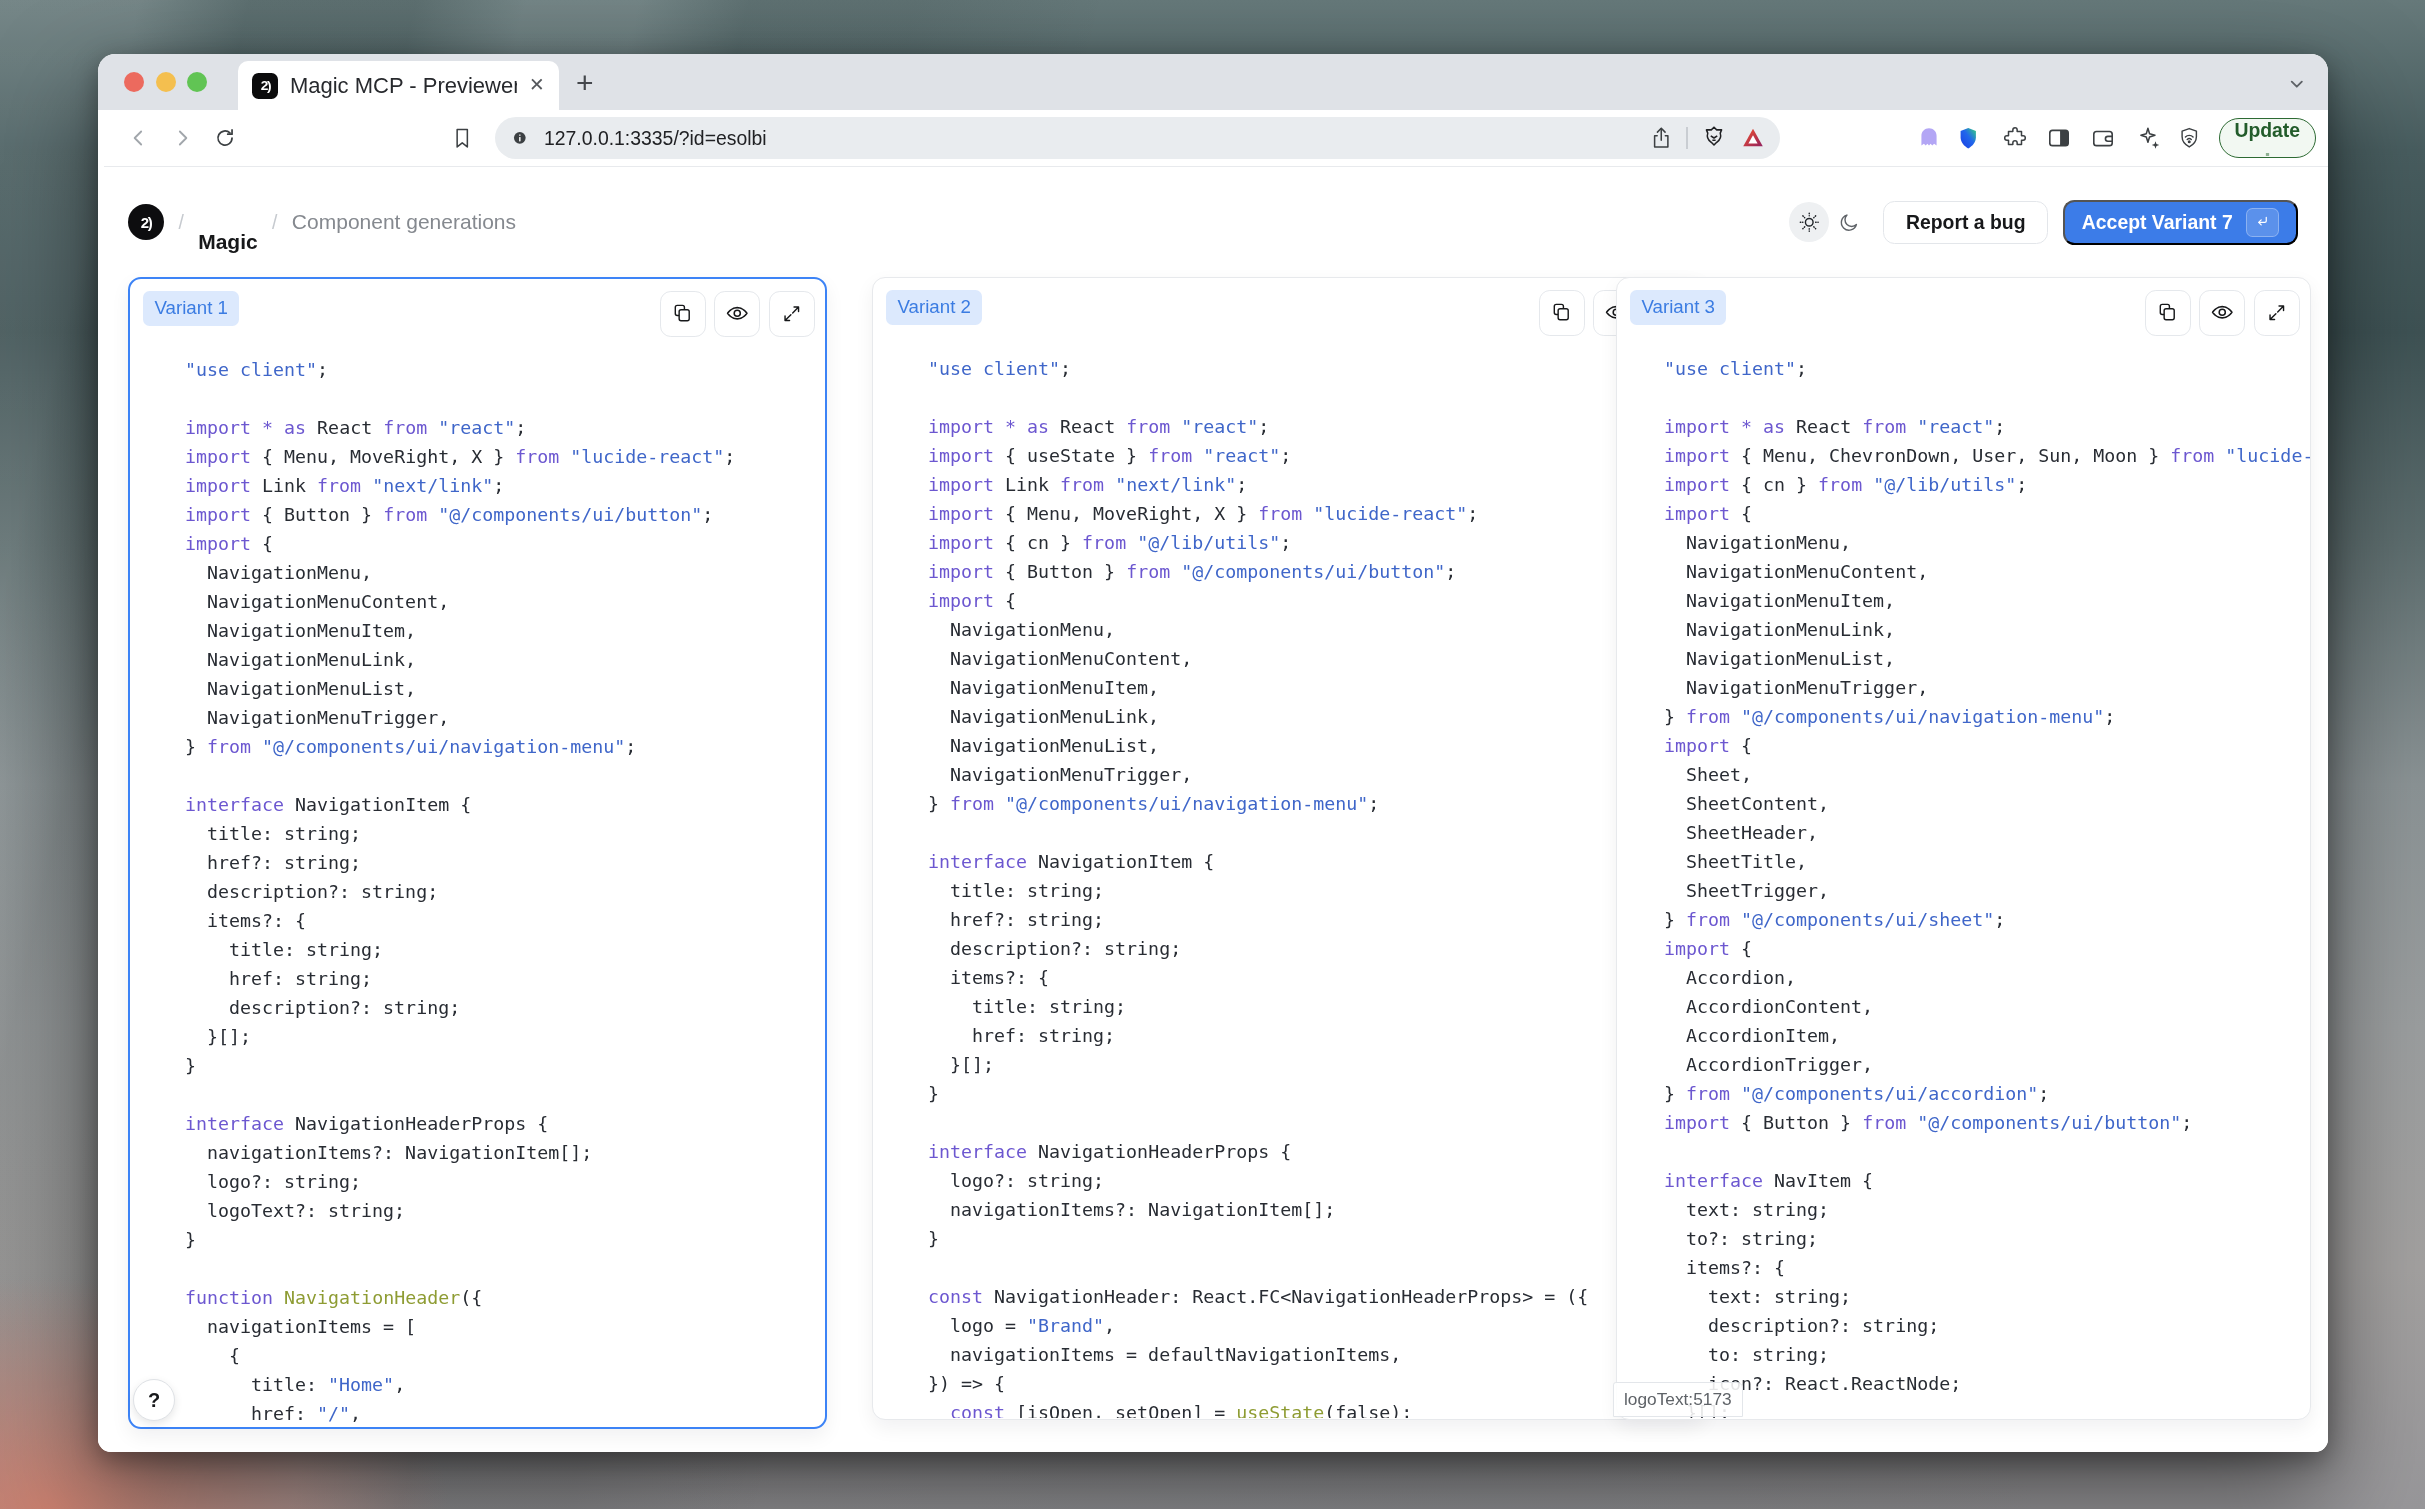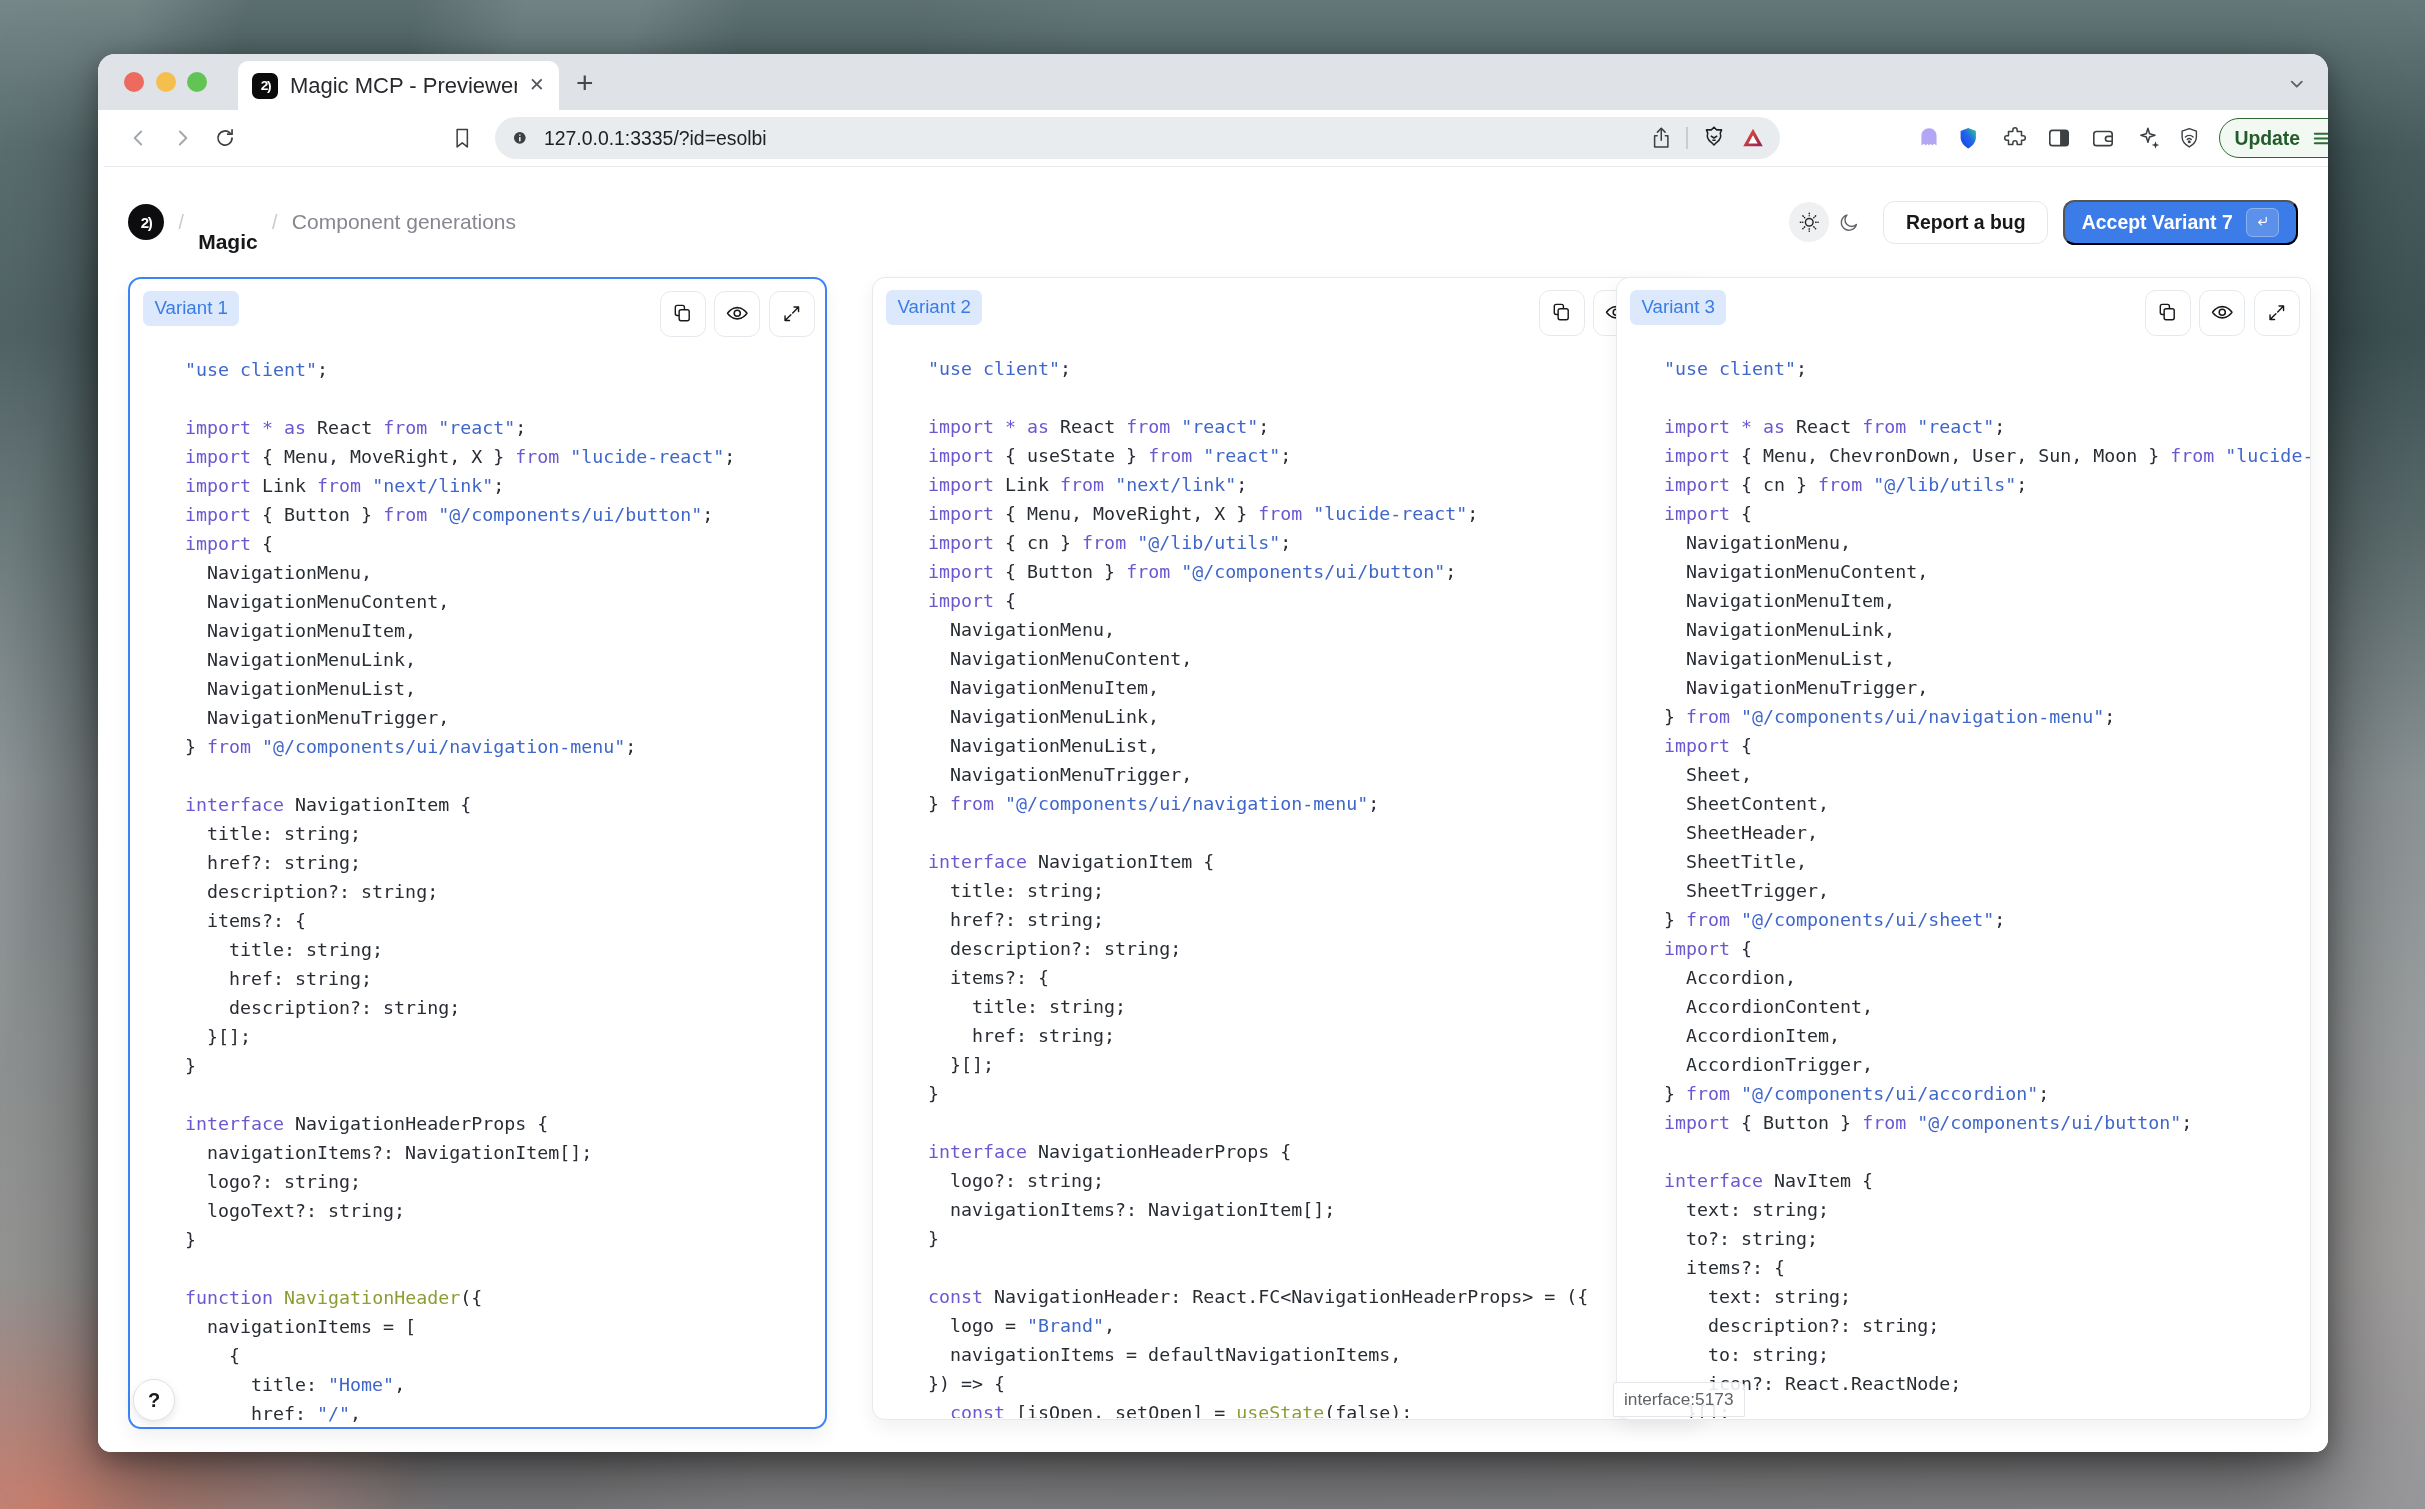--- a/index.html
+++ b/index.html
@@ -43,21 +43,21 @@
   .tbicon{ position:absolute; top:13.7px; width:29px; height:29px; display:flex; align-items:center; justify-content:center; }
   .addressbar{
     position:absolute; left:391px; top:7.2px; width:1285px; height:42px; background:#e9ecef;
     border-radius:21px; display:flex; align-items:center; padding:0 14.4px; gap:13px;
   }
   .url{ font-size:19.4px; color:#202124; white-space:nowrap; }
   .ab-spacer{ flex:1; }
   .ab-sep{ width:1.4px; height:21.6px; background:#c9cdd2; }
   .updatebtn{
     position:absolute; left:2115px; top:8px; height:40px; padding:0 14.4px; display:flex; align-items:center; gap:10px;
-    border:1.8px solid #2d6a33; border-radius:20px; background:#f2f8f2; color:#235c2b; font-size:19.4px; font-weight:600;
+    border:1.8px solid #2d6a33; border-radius:20px; background:#f2f8f2; color:#235c2b; font-size:19.4px; font-weight:600;flex-direction:column;
   }
 
   
   .page{ position:absolute; top:114px; left:0; right:0; bottom:0; background:#fff; }
   .pageheader{ position:absolute; top:0; left:0; right:0; height:108px; display:flex; align-items:center; padding:0 30px; gap:14.4px; }
   .logo-circle{ width:36px; height:36px; border-radius:50%; background:#0d0d0f; color:#fff; font-weight:700;
     font-size:15px; letter-spacing:-1.4px; display:flex; align-items:center; justify-content:center; }
   .crumb-slash{ color:#c6cacf; font-size:19.4px; }
   .crumb-app{ font-size:21px; font-weight:700; color:#17181a;margin-top:40px; }
   .crumb-page{ font-size:21px; color:#85898f; }
@@ -378,17 +378,17 @@
                     <path d="M29 9h10v10M39 9L26 22M19 39H9V29M9 39l13-13"></path>
                   </svg>
                 </span>
             </button>
           </span>
         </div>
         <div class="code"><div class="cl"><span class="s">"use client"</span>;</div><div class="cl">&nbsp;</div><div class="cl"><span class="k">import</span> <span class="k">*</span> <span class="k">as</span> React <span class="k">from</span> <span class="s">"react"</span>;</div><div class="cl"><span class="k">import</span> { Menu, ChevronDown, User, Sun, Moon } <span class="k">from</span> <span class="s">"lucide-react"</span>;</div><div class="cl"><span class="k">import</span> { cn } <span class="k">from</span> <span class="s">"@/lib/utils"</span>;</div><div class="cl"><span class="k">import</span> {</div><div class="cl">  NavigationMenu,</div><div class="cl">  NavigationMenuContent,</div><div class="cl">  NavigationMenuItem,</div><div class="cl">  NavigationMenuLink,</div><div class="cl">  NavigationMenuList,</div><div class="cl">  NavigationMenuTrigger,</div><div class="cl">} <span class="k">from</span> <span class="s">"@/components/ui/navigation-menu"</span>;</div><div class="cl"><span class="k">import</span> {</div><div class="cl">  Sheet,</div><div class="cl">  SheetContent,</div><div class="cl">  SheetHeader,</div><div class="cl">  SheetTitle,</div><div class="cl">  SheetTrigger,</div><div class="cl">} <span class="k">from</span> <span class="s">"@/components/ui/sheet"</span>;</div><div class="cl"><span class="k">import</span> {</div><div class="cl">  Accordion,</div><div class="cl">  AccordionContent,</div><div class="cl">  AccordionItem,</div><div class="cl">  AccordionTrigger,</div><div class="cl">} <span class="k">from</span> <span class="s">"@/components/ui/accordion"</span>;</div><div class="cl"><span class="k">import</span> { Button } <span class="k">from</span> <span class="s">"@/components/ui/button"</span>;</div><div class="cl">&nbsp;</div><div class="cl"><span class="k">interface</span> NavItem {</div><div class="cl">  text: string;</div><div class="cl">  to?: string;</div><div class="cl">  items?: {</div><div class="cl">    text: string;</div><div class="cl">    description?: string;</div><div class="cl">    to: string;</div><div class="cl">    icon?: React.ReactNode;</div><div class="cl">  }[];</div></div>
       </div>
 
       <div class="helpfab">?</div>
-      <div class="statusbubble">interface:5173</div>
+      <div class="statusbubble">logoText:5173</div>
     </div>
   </div>
 </div>
 
 
 </body></html>

